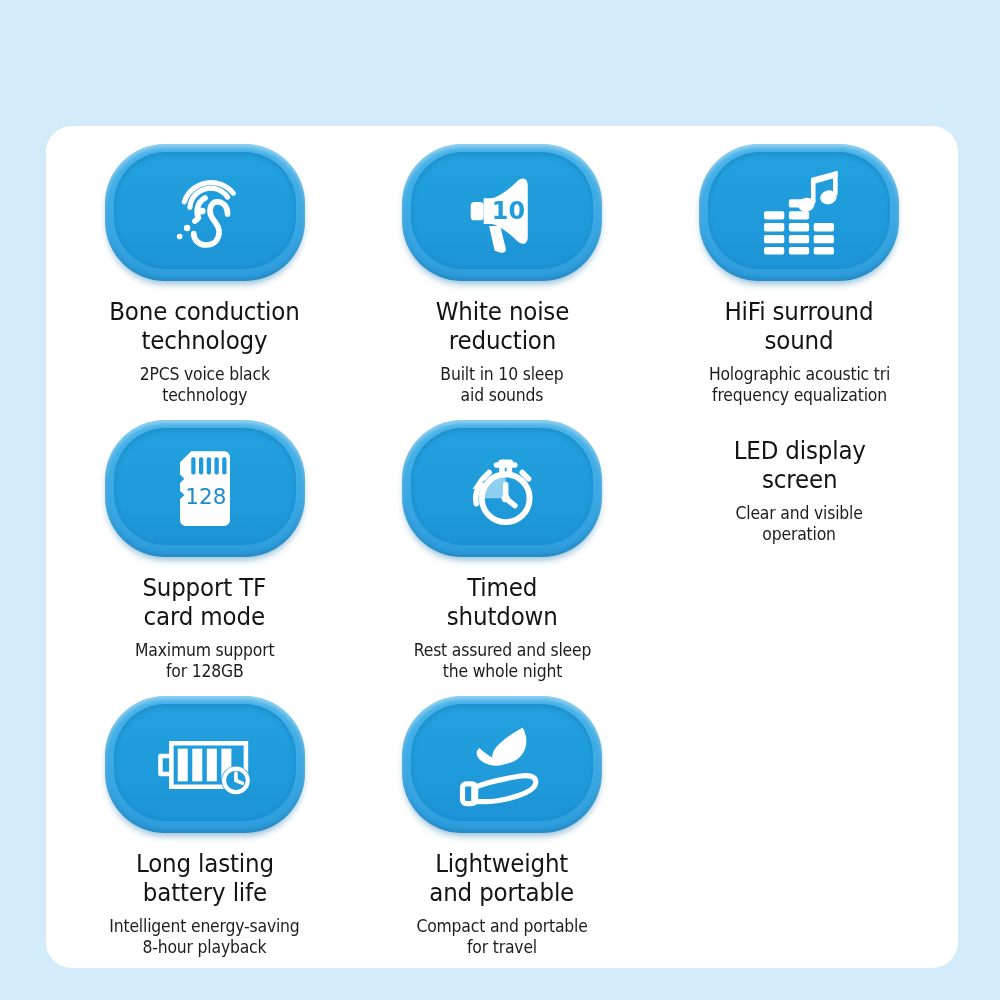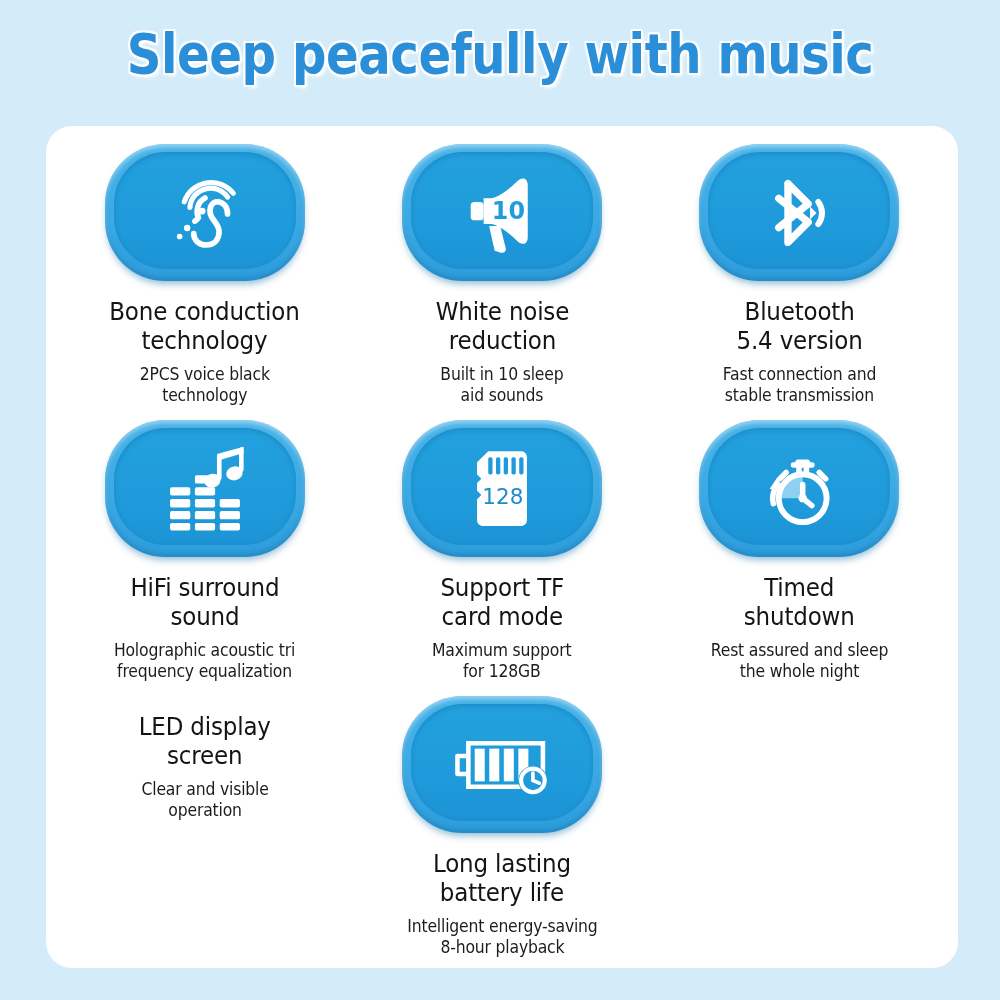--- a/index.html
+++ b/index.html
@@ -145,23 +145,20 @@
     transform: scaleX(0.92);
     max-width: 300px;
     white-space: pre-line;
   }
 </style>
 </head>
 <body>
 
 <div class="page">
 
-  <div class="title-wrap">
-    <span class="title">Sleep peacefully with music</span>
-  </div>
 
   <div class="card">
     <div class="grid">
 
       <div class="cell">
         <div class="badge">
           <div class="face"></div>
           <div class="icon">
             <svg viewBox="0 0 100 100" width="94" height="94">
               <g fill="none" stroke="#ffffff" stroke-width="6" stroke-linecap="round">
@@ -204,38 +201,20 @@
               <rect x="0" y="0" width="100" height="100" fill="#ffffff" mask="url(#megaMask)"></rect>
             </svg>
           </div>
         </div>
         <div class="cap-title">White noise
 reduction</div>
         <div class="cap-sub">Built in 10 sleep
 aid sounds</div>
       </div>
 
-      <div class="cell">
-        <div class="badge">
-          <div class="face"></div>
-          <div class="icon">
-            <svg viewBox="0 0 100 100" width="92" height="92">
-              <path d="M38 18 L38 82 L60 60 L28 34 M28 66 L60 40 L38 18" fill="none" stroke="#ffffff" stroke-width="8" stroke-linecap="round" stroke-linejoin="round"></path>
-              <g fill="none" stroke="#ffffff" stroke-width="6.5" stroke-linecap="round">
-                <path d="M71 38 A20 20 0 0 1 71 62"></path>
-              </g>
-              <path d="M62 43 L62 57 L69 50 Z" fill="#ffffff"></path>
-            </svg>
-          </div>
-        </div>
-        <div class="cap-title">Bluetooth
-5.4 version</div>
-        <div class="cap-sub">Fast connection and
-stable transmission</div>
-      </div>
 
       <div class="cell">
         <div class="badge">
           <div class="face"></div>
           <div class="icon">
             <svg viewBox="0 0 100 100" width="92" height="92">
               <g fill="#ffffff">
                 <rect x="12" y="48" width="22" height="9" rx="2"></rect>
                 <rect x="12" y="61" width="22" height="9" rx="2"></rect>
                 <rect x="12" y="74" width="22" height="9" rx="2"></rect>
@@ -345,16 +324,33 @@
               <path d="M89 49 L89 57 L96 60" fill="none" stroke="#ffffff" stroke-width="4" stroke-linecap="round"></path>
             </svg>
           </div>
         </div>
         <div class="cap-title">Long lasting
 battery life</div>
         <div class="cap-sub">Intelligent energy-saving
 8-hour playback</div>
       </div>
 
+      <div class="cell">
+        <div class="badge">
+          <div class="face"></div>
+          <div class="icon">
+            <svg viewBox="0 0 100 100" width="94" height="94">
+              <path d="M72 10 C80 24 76 42 58 48 C46 52 38 46 40 38 C43 28 58 18 72 10 Z" fill="#ffffff"></path>
+              <path d="M26 32 C36 42 50 48 58 46 C50 53 34 52 26 44 C22 40 22 35 26 32 Z" fill="#ffffff"></path>
+              <path d="M20 74 L32 70 C44 66 56 64 68 62 C78 60 86 62 86 68 C86 74 78 79 66 83 C54 87 42 89 32 89 L20 89 Z" fill="none" stroke="#ffffff" stroke-width="5.5" stroke-linejoin="round"></path>
+              <rect x="8" y="70" width="14" height="21" rx="4" fill="none" stroke="#ffffff" stroke-width="5.5"></rect>
+            </svg>
+          </div>
+        </div>
+        <div class="cap-title">Lightweight
+and portable</div>
+        <div class="cap-sub">Compact and portable
+for travel</div>
+      </div>
 
     </div>
   </div>
 </div>
 
 </body></html>

